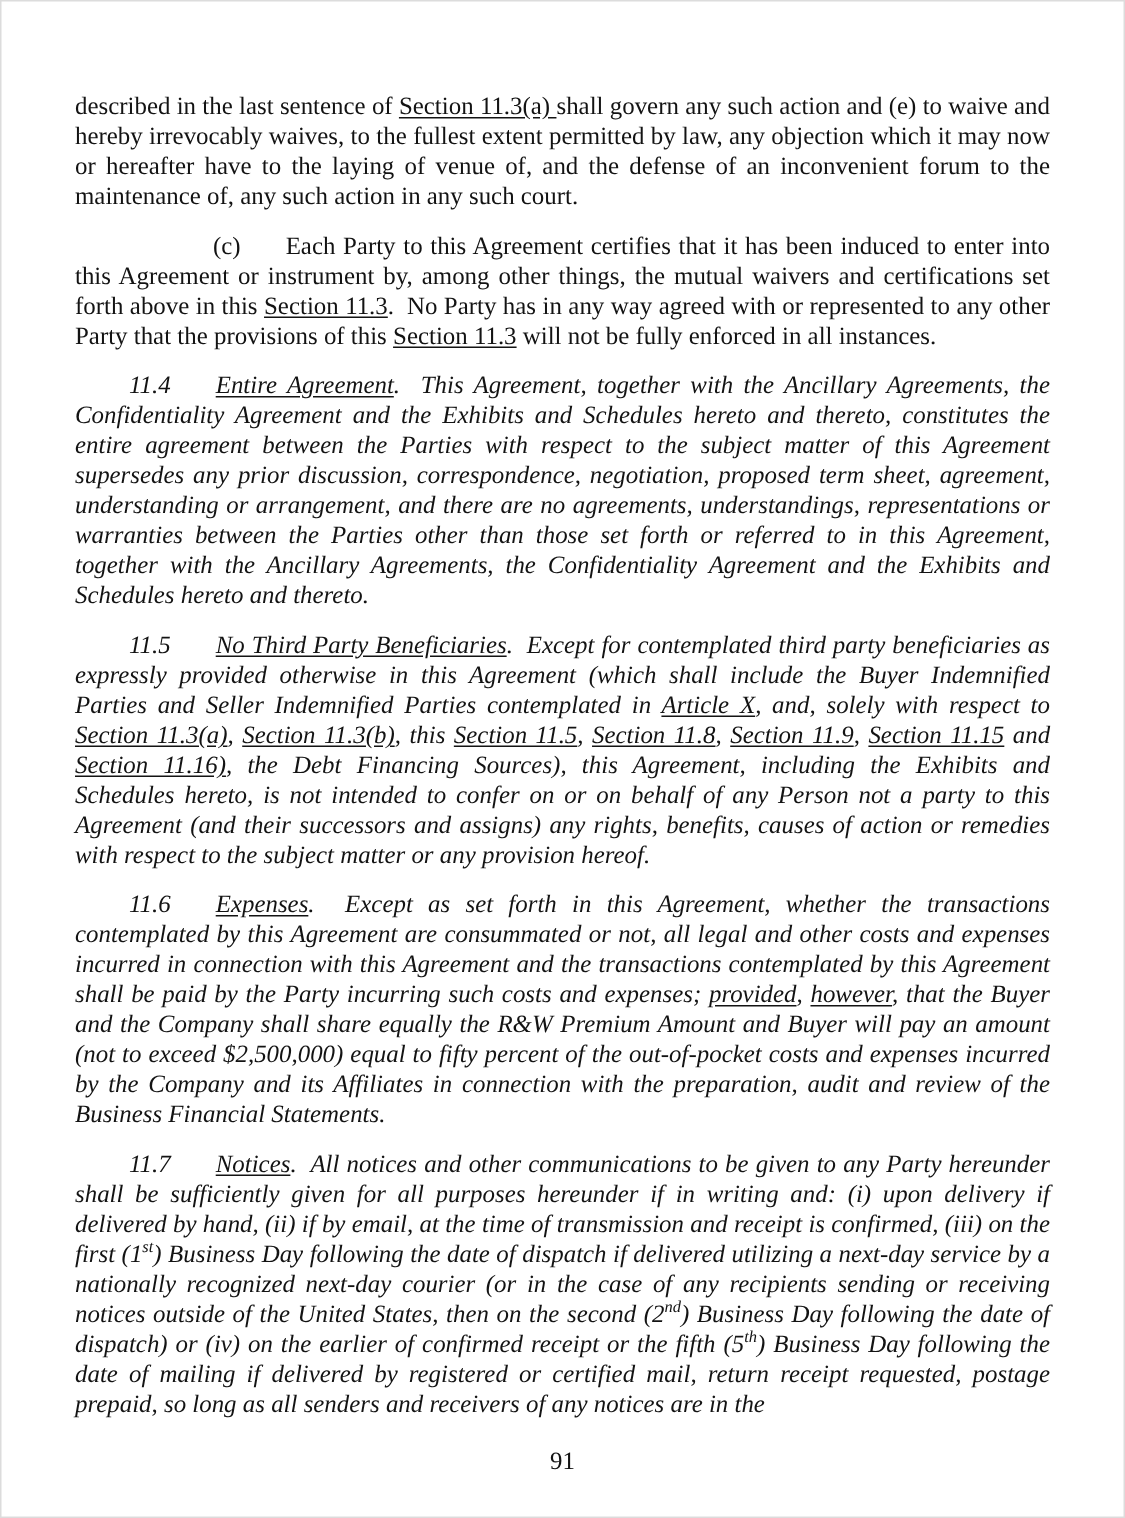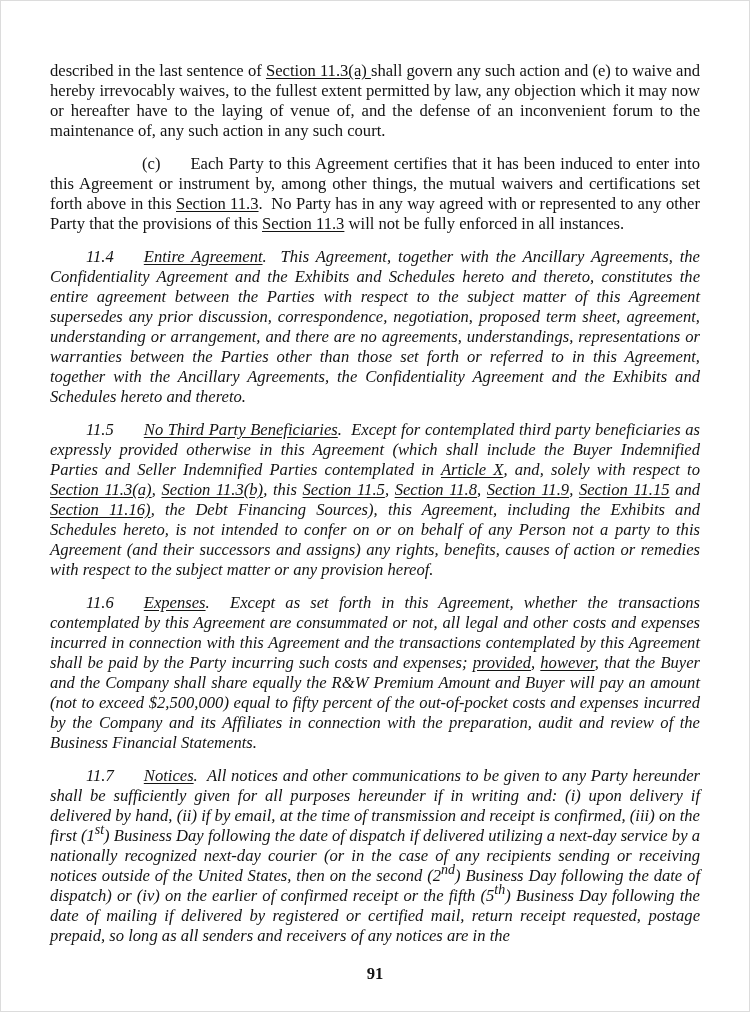--- a/index.html
+++ b/index.html
@@ -23,30 +23,29 @@
     margin: 0 0 13px 0;
     font-size: 16.6px;
     line-height: 20px;
     text-align: justify;
   }
   .indent-none    { text-indent: 0; }
   .indent-sub     { text-indent: 92px; }
   .indent-section { text-indent: 36px; font-style: italic; }
   .tab { display: inline-block; width: 30px; }
   .u   { text-decoration: underline; text-underline-offset: 2px; }
-  .sup { font-size: 14px; vertical-align: super; line-height: 0; }
+  .sup { font-size: 11px; vertical-align: super; line-height: 0; }
   .footer {
     position: absolute;
     left: 0;
     right: 0;
     top: 963px;
     text-align: center;
     font-size: 16.6px;
     line-height: 20px;
-    font-weight: bold;
   }
 </style>
 </head>
 <body>
 
 <div class="page">
   <div class="content">
       <p class="para indent-none"><span>described in the last sentence of </span><span class="u">Section 11.3(a) </span><span>shall govern any such action and (e) to waive and hereby irrevocably waives, to the fullest extent permitted by law, any objection which it may now or hereafter have to the laying of venue of, and the defense of an inconvenient forum to the maintenance of, any such action in any such court.</span></p>
       <p class="para indent-sub"><span>(c)</span><span class="tab"></span><span>Each Party to this Agreement certifies that it has been induced to enter into this Agreement or instrument by, among other things, the mutual waivers and certifications set forth above in this </span><span class="u">Section 11.3</span><span>.&nbsp; No Party has in any way agreed with or represented to any other Party that the provisions of this </span><span class="u">Section 11.3</span><span> will not be fully enforced in all instances.</span></p>
       <p class="para indent-section"><span>11.4</span><span class="tab"></span><span class="u">Entire Agreement</span><span>.&nbsp; This Agreement, together with the Ancillary Agreements, the Confidentiality Agreement and the Exhibits and Schedules hereto and thereto, constitutes the entire agreement between the Parties with respect to the subject matter of this Agreement supersedes any prior discussion, correspondence, negotiation, proposed term sheet, agreement, understanding or arrangement, and there are no agreements, understandings, representations or warranties between the Parties other than those set forth or referred to in this Agreement, together with the Ancillary Agreements, the Confidentiality Agreement and the Exhibits and Schedules hereto and thereto.</span></p>

